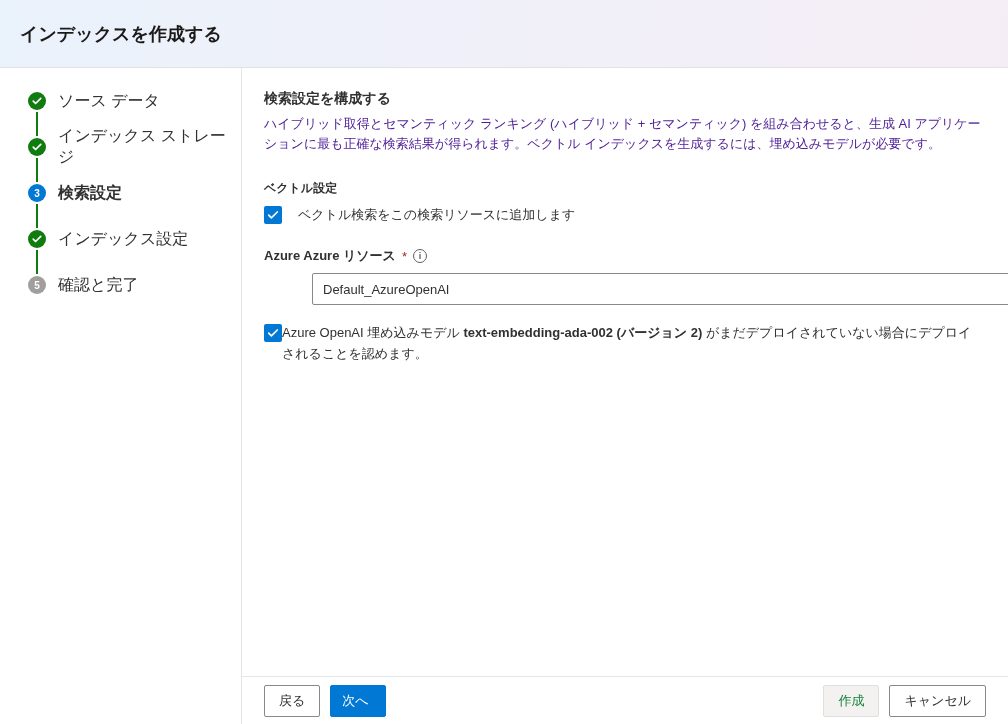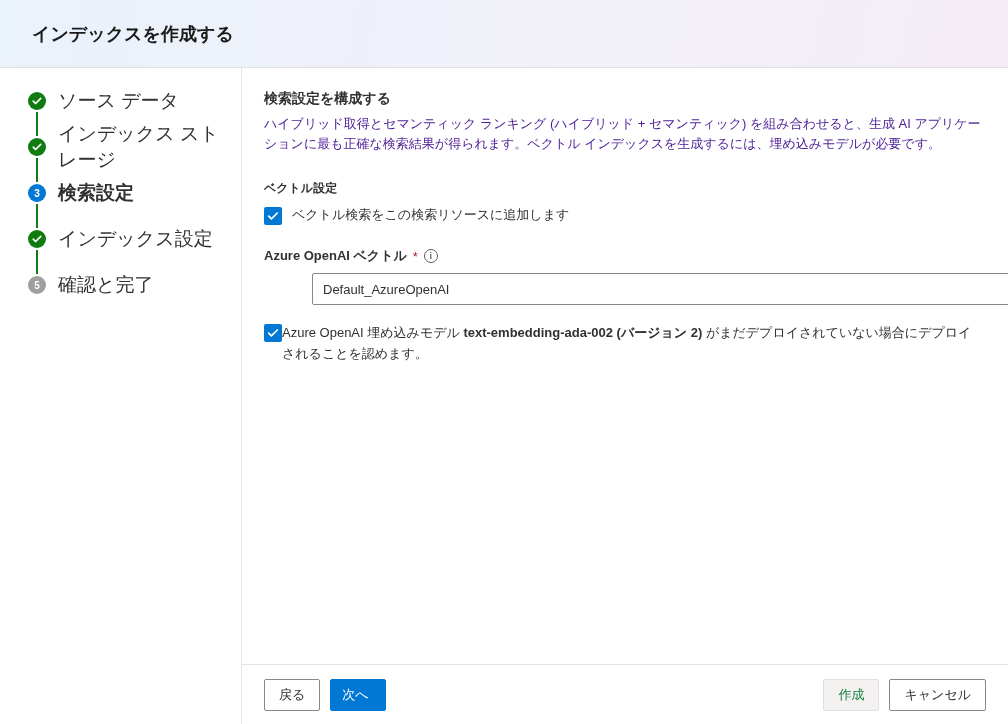--- a/index.html
+++ b/index.html
@@ -10,21 +10,21 @@
     font-size: 13px;
     color: #323130;
     background: #ffffff;
     overflow: hidden;
   }
 
   
   .header {
     height: 68px;
     width: 100%;
-    padding: 0 32px;
+    padding: 0 20px;
     display: flex;
     align-items: center;
     background: linear-gradient(100deg, #eaf2fb 0%, #f1f0f9 55%, #f5edf5 100%);
     border-bottom: 1px solid #e1e1e1;
   }
   .header h1 {
     font-size: 18px;
     font-weight: 600;
     color: #1b1a19;
   }
@@ -40,21 +40,21 @@
     border-right: 1px solid #e5e5e5;
     padding: 22px 8px 22px 28px;
   }
   .step {
     display: flex;
     align-items: center;
     gap: 12px;
     position: relative;
     height: 22px;
   }
-  .step-label { font-size: 19px; color: #323130; }
+  .step-label { font-size: 16px; color: #323130; }
   .step.current .step-label { font-weight: 600; }
   .step-badge {
     width: 18px; height: 18px; border-radius: 50%;
     display: inline-flex; align-items: center; justify-content: center;
     font-size: 10px; font-weight: 600; color: #fff;
     flex-shrink: 0;
   }
   .badge-done { background: #107c10; }
   .badge-num  { background: #0078d4; }
   .badge-pending { background: #a19f9d; }
@@ -89,22 +89,22 @@
     margin-bottom: 26px;
   }
   .subsection-title {
     font-size: 12px;
     font-weight: 600;
     margin-bottom: 8px;
   }
 
   .checkbox-row {
     display: flex;
-    align-items: center;
-    gap: 10px;
+    align-items: flex-start;
+    gap: 16px;
     margin-bottom: 22px;
     font-size: 13px;
   }
   .checkbox {
     width: 18px; height: 18px;
     border-radius: 2px;
     background: #0078d4;
     display: inline-flex; align-items:center; justify-content:center;
     flex-shrink: 0;
     margin-top: 1px;
@@ -154,21 +154,21 @@
   .ack-row {
     display:flex;
     align-items:flex-start;
     font-size:13px;
     line-height:1.55;
   }
 
   
   .footer {
     border-top: 1px solid #e5e5e5;
-    height: 60px;
+    height: 48px;
     display:flex;
     align-items:center;
     justify-content: space-between;
     padding: 0 22px;
   }
   .footer-left, .footer-right { display:flex; gap:10px; }
   .btn {
     height: 32px;
     min-width: 56px;
     padding: 0 14px;
@@ -258,21 +258,21 @@
       <div class="checkbox-row">
         <span class="checkbox">
           <svg width="12" height="12" viewBox="0 0 14 14">
               <path d="M2 7.2l3.1 3.1L12 3.5" stroke="#fff" stroke-width="2" fill="none" stroke-linecap="round" stroke-linejoin="round"></path>
             </svg>
         </span>
         <span class="text">ベクトル検索をこの検索リソースに追加します</span>
       </div>
 
       <div class="field-label-row">
-        <span>Azure OpenAI ベクトル</span>
+        <span>Azure Azure リソース</span>
         <span class="required">*</span>
         <span class="info-icon">i</span>
       </div>
 
       <div class="dropdown">
         <span>Default_AzureOpenAI</span>
         <span class="chevron">
           <svg width="10" height="10" viewBox="0 0 12 12">
               <path d="M2 4l4 4 4-4" stroke="#605e5c" stroke-width="1.2" fill="none" stroke-linecap="round" stroke-linejoin="round"></path>
             </svg>

